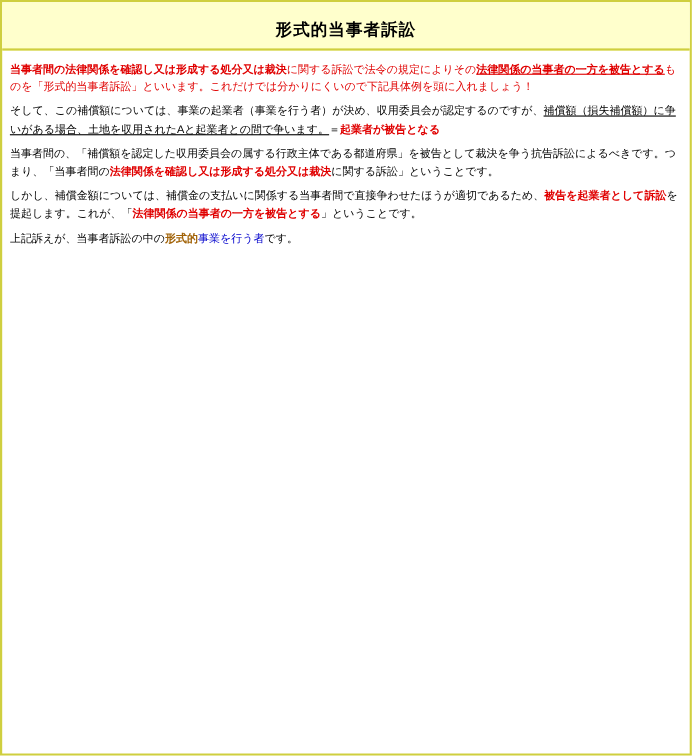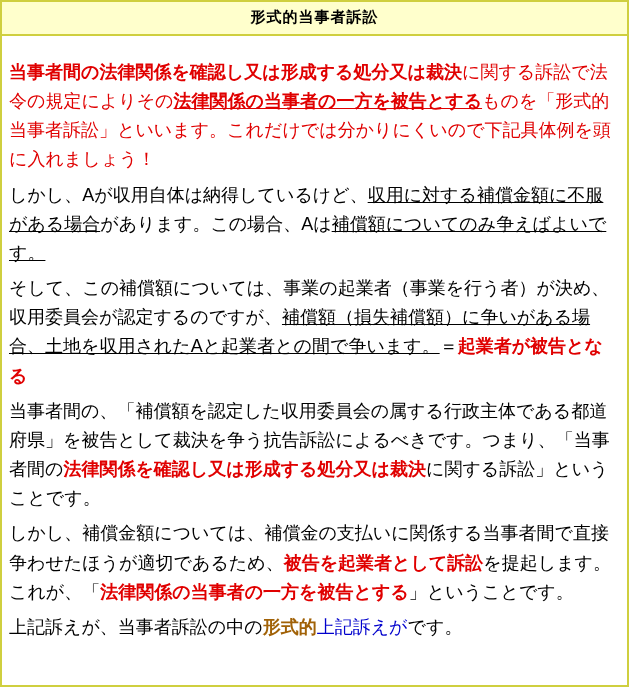--- a/index.html
+++ b/index.html
@@ -23,27 +23,27 @@
     flex-direction: column;
   }
   .title-bar {
     box-sizing: border-box;
     background: #ffffcc;
     border-bottom: 2px solid #cfcf3f;
     text-align: center;
     font-weight: bold;
     font-size: 15px;
     color: #000000;
-    padding: 6px 4px 7px 4px;
+    padding: 16px 4px 7px 4px;
     letter-spacing: 1px;
   }
   .body-area {
     box-sizing: border-box;
-    padding: 22px 7px 4px 7px;
-    font-size: 18px;
+    padding: 10px 7px 4px 7px;
+    font-size: 10px;
     line-height: 1.62;
     color: #000000;
   }
   p {
     margin: 0 0 6px 0;
   }
   p:last-child {
     margin-bottom: 0;
   }
   .red {
@@ -70,28 +70,25 @@
 </head>
 <body>
 
 <div class="doc">
   <div class="title-bar">形式的当事者訴訟</div>
   <div class="body-area">
     <p>
       <span class="red-bold">当事者間の法律関係を確認し又は形成する処分又は裁決</span><span class="red">に関する訴訟で法令の規定によりその</span><span class="red-bold u">法律関係の当事者の一方を被告とする</span><span class="red">ものを「形式的当事者訴訟」といいます。これだけでは分かりにくいので下記具体例を頭に入れましょう！</span>
     </p>
     <p>
-      <span>しかし、Aが収用自体は納得しているけど、</span><span class="u">収用に対する補償金額に不服がある場合</span><span>があります。この場合、Aは</span><span class="u">補償額についてのみ争えばよいです。</span>
-    </p>
-    <p>
       <span>そして、この補償額については、事業の起業者（事業を行う者）が決め、収用委員会が認定するのですが、</span><span class="u">補償額（損失補償額）に争いがある場合、土地を収用されたAと起業者との間で争います。</span><span>＝</span><span class="red-bold">起業者が被告となる</span>
     </p>
     <p>
       <span>当事者間の、「補償額を認定した収用委員会の属する行政主体である都道府県」を被告として裁決を争う抗告訴訟によるべきです。つまり、「当事者間の</span><span class="red-bold">法律関係を確認し又は形成する処分又は裁決</span><span>に関する訴訟」ということです。</span>
     </p>
     <p>
       <span>しかし、補償金額については、補償金の支払いに関係する当事者間で直接争わせたほうが適切であるため、</span><span class="red-bold">被告を起業者として訴訟</span><span>を提起します。これが、「</span><span class="red-bold">法律関係の当事者の一方を被告とする</span><span>」ということです。</span>
     </p>
     <p>
-      <span>上記訴えが、当事者訴訟の中の</span><span class="blue-bold">形式的</span><span class="blue">上記訴えが</span><span>です。</span>
+      <span>上記訴えが、当事者訴訟の中の</span><span class="blue-bold">形式的</span><span class="blue">事業を行う者</span><span>です。</span>
     </p>
   </div>
 </div>
 
 </body></html>

